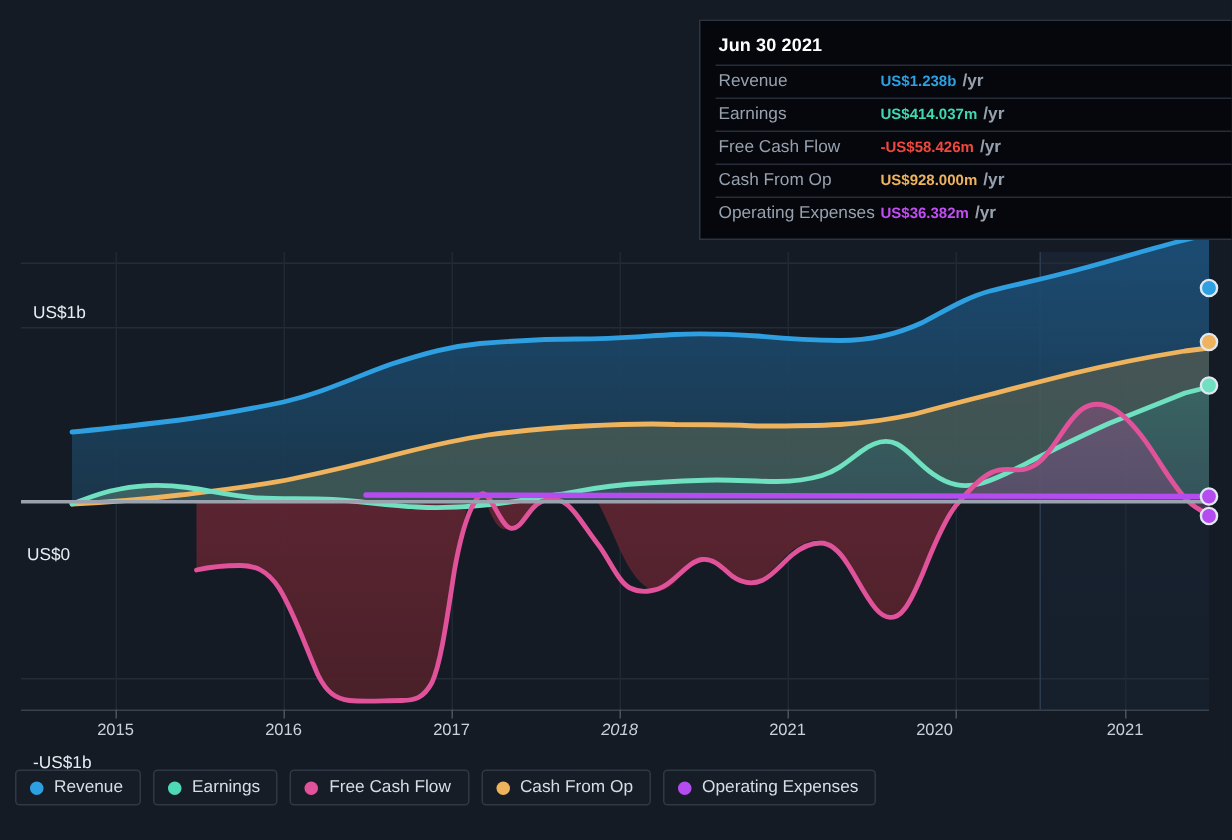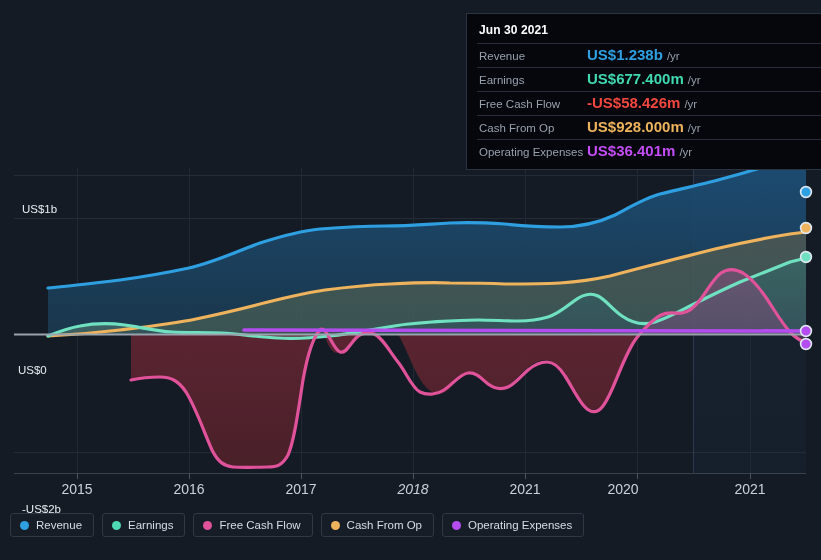--- a/index.html
+++ b/index.html
@@ -29,29 +29,29 @@
     padding:1px 0 6px 2px;letter-spacing:.1px;
   }
   .tt-row{
     display:flex;align-items:baseline;
     border-top:1px solid #262d38;
     padding:3px 0 3px 2px;
     line-height:15px;
   }
   .tt-row.noline{border-top:none;padding-top:0;}
   .tt-label{color:#97a1ad;width:108px;flex:0 0 108px;font-size:11.5px;}
-  .tt-val{font-weight:bold;font-size:15px;}
-  .tt-unit{color:#97a1ad;font-size:11.5px;margin-left:4px;}
+  .tt-val{font-weight:bold;font-size:10px;}
+  .tt-unit{color:#97a1ad;font-size:11.5px;margin-left:4px;font-weight:bold;}
 
   
   .axis-label{
     position:absolute;color:#e9edf2;font-size:11.5px;white-space:nowrap;margin-top:48px;
   }
   .x-label{
-    position:absolute;color:#c9d1db;font-size:14px;
+    position:absolute;color:#c9d1db;font-size:11px;
     transform:translateX(-50%);
   }
 
   
   .legend{
     position:absolute;left:10px;top:513px;
     display:flex;gap:8px;
   }
   .legend-item{
     display:flex;align-items:center;gap:7px;
@@ -346,61 +346,61 @@
       <circle cx="806" cy="192" r="5.4" fill="#2e9fe0" stroke="#dfe8f2" stroke-width="1.6"></circle>
       <circle cx="806" cy="228" r="5.4" fill="#eeb35c" stroke="#dfe8f2" stroke-width="1.6"></circle>
       <circle cx="806" cy="257" r="5.4" fill="#6fe0c0" stroke="#dfe8f2" stroke-width="1.6"></circle>
       <circle cx="806" cy="331" r="5.4" fill="#b44cf0" stroke="#dfe8f2" stroke-width="1.6"></circle>
       <circle cx="806" cy="344" r="5.4" fill="#b44cf0" stroke="#dfe8f2" stroke-width="1.6"></circle>
     </g>
   </svg>
 
   <div class="axis-label" style="left:22px;top:155px;">US$1b</div>
   <div class="axis-label" style="left:18px;top:316px;">US$0</div>
-  <div class="axis-label" style="left:22px;top:455px;">-US$2b</div>
+  <div class="axis-label" style="left:22px;top:455px;">-US$1b</div>
 
   <div class="x-label" style="left:77px;top:481px;">2015</div>
   <div class="x-label" style="left:189px;top:481px;">2016</div>
   <div class="x-label" style="left:301px;top:481px;">2017</div>
   <div class="x-label" style="left:413px;top:481px;font-style:italic;">2018</div>
   <div class="x-label" style="left:525px;top:481px;">2021</div>
   <div class="x-label" style="left:623px;top:481px;">2020</div>
   <div class="x-label" style="left:750px;top:481px;">2021</div>
 
   <div class="tooltip">
     <div class="tt-title">Jun 30 2021</div>
 
     <div class="tt-row">
       <span class="tt-label">Revenue</span>
       <span class="tt-val" style="color:#2e9fe0">US$1.238b</span>
       <span class="tt-unit">/yr</span>
     </div>
 
     <div class="tt-row">
       <span class="tt-label">Earnings</span>
-      <span class="tt-val" style="color:#3fd9b0">US$677.400m</span>
+      <span class="tt-val" style="color:#3fd9b0">US$414.037m</span>
       <span class="tt-unit">/yr</span>
     </div>
 
 
     <div class="tt-row">
       <span class="tt-label">Free Cash Flow</span>
       <span class="tt-val" style="color:#f2473f">-US$58.426m</span>
       <span class="tt-unit">/yr</span>
     </div>
 
     <div class="tt-row">
       <span class="tt-label">Cash From Op</span>
       <span class="tt-val" style="color:#eeb35c">US$928.000m</span>
       <span class="tt-unit">/yr</span>
     </div>
 
     <div class="tt-row">
       <span class="tt-label">Operating Expenses</span>
-      <span class="tt-val" style="color:#c34cf5">US$36.401m</span>
+      <span class="tt-val" style="color:#c34cf5">US$36.382m</span>
       <span class="tt-unit">/yr</span>
     </div>
   </div>
 
   <div class="legend">
     <div class="legend-item">
       <span class="dot" style="background:#2e9fe0"></span>
       <span>Revenue</span>
     </div>
     <div class="legend-item">

